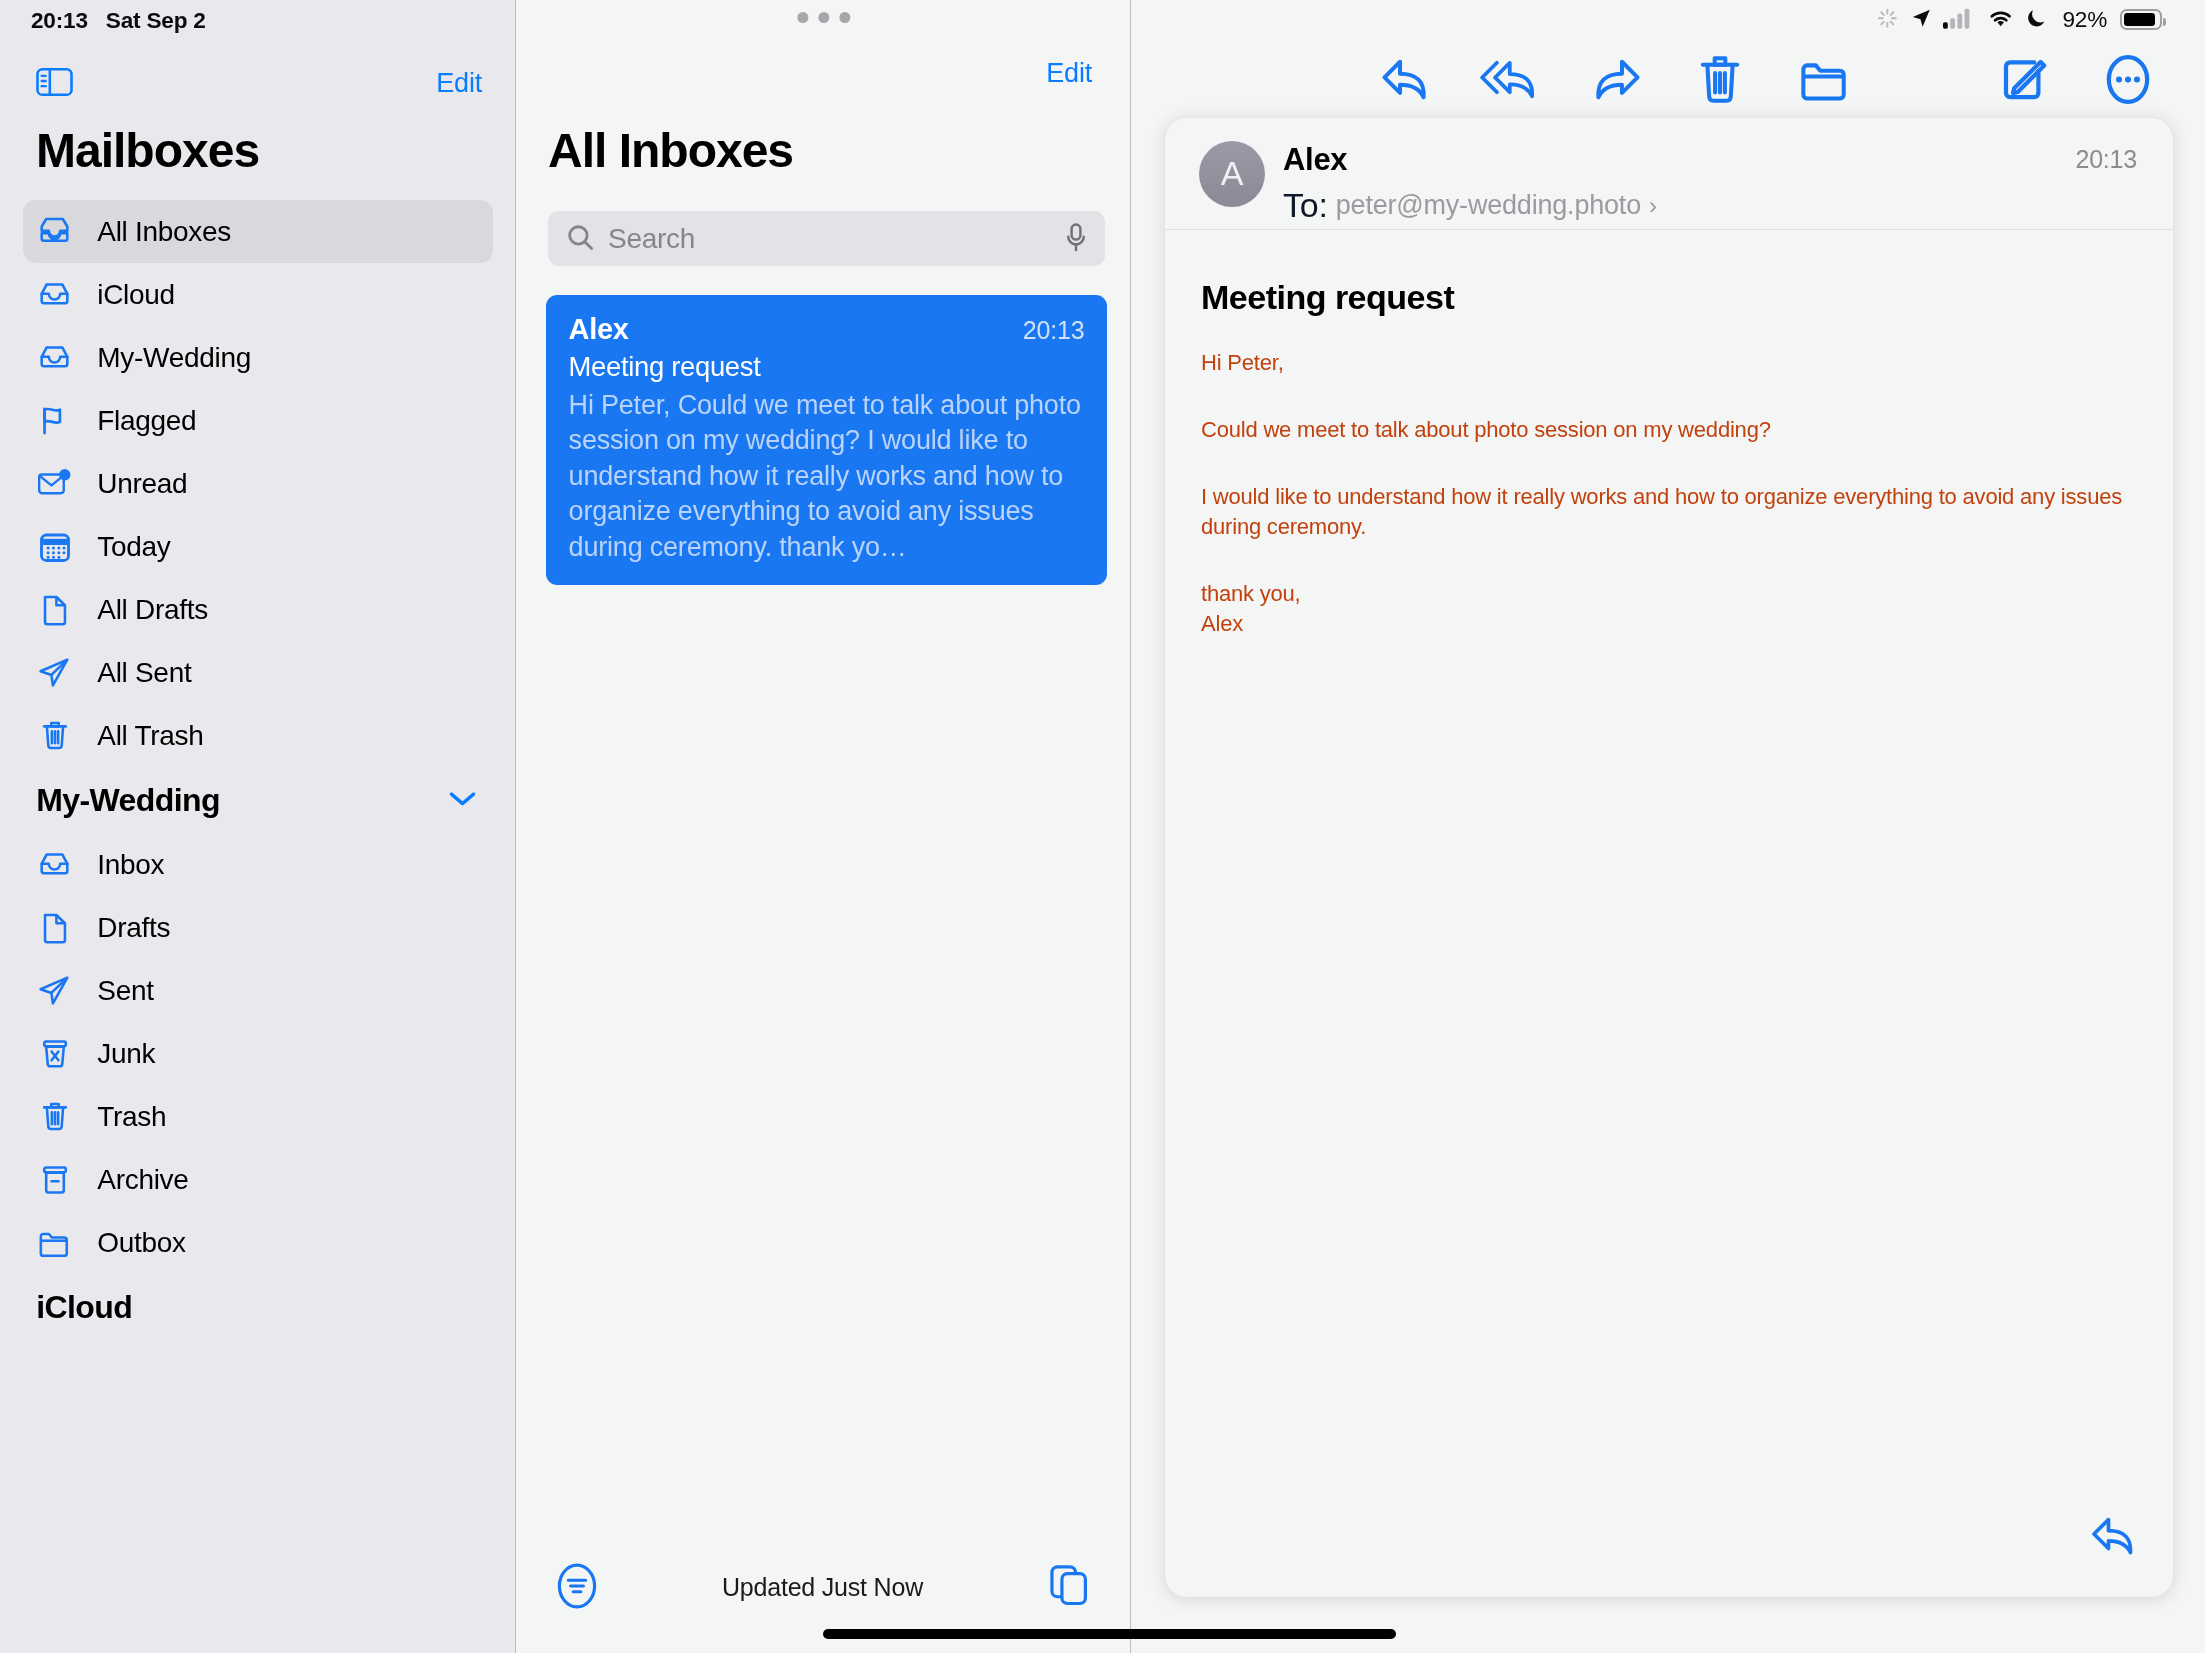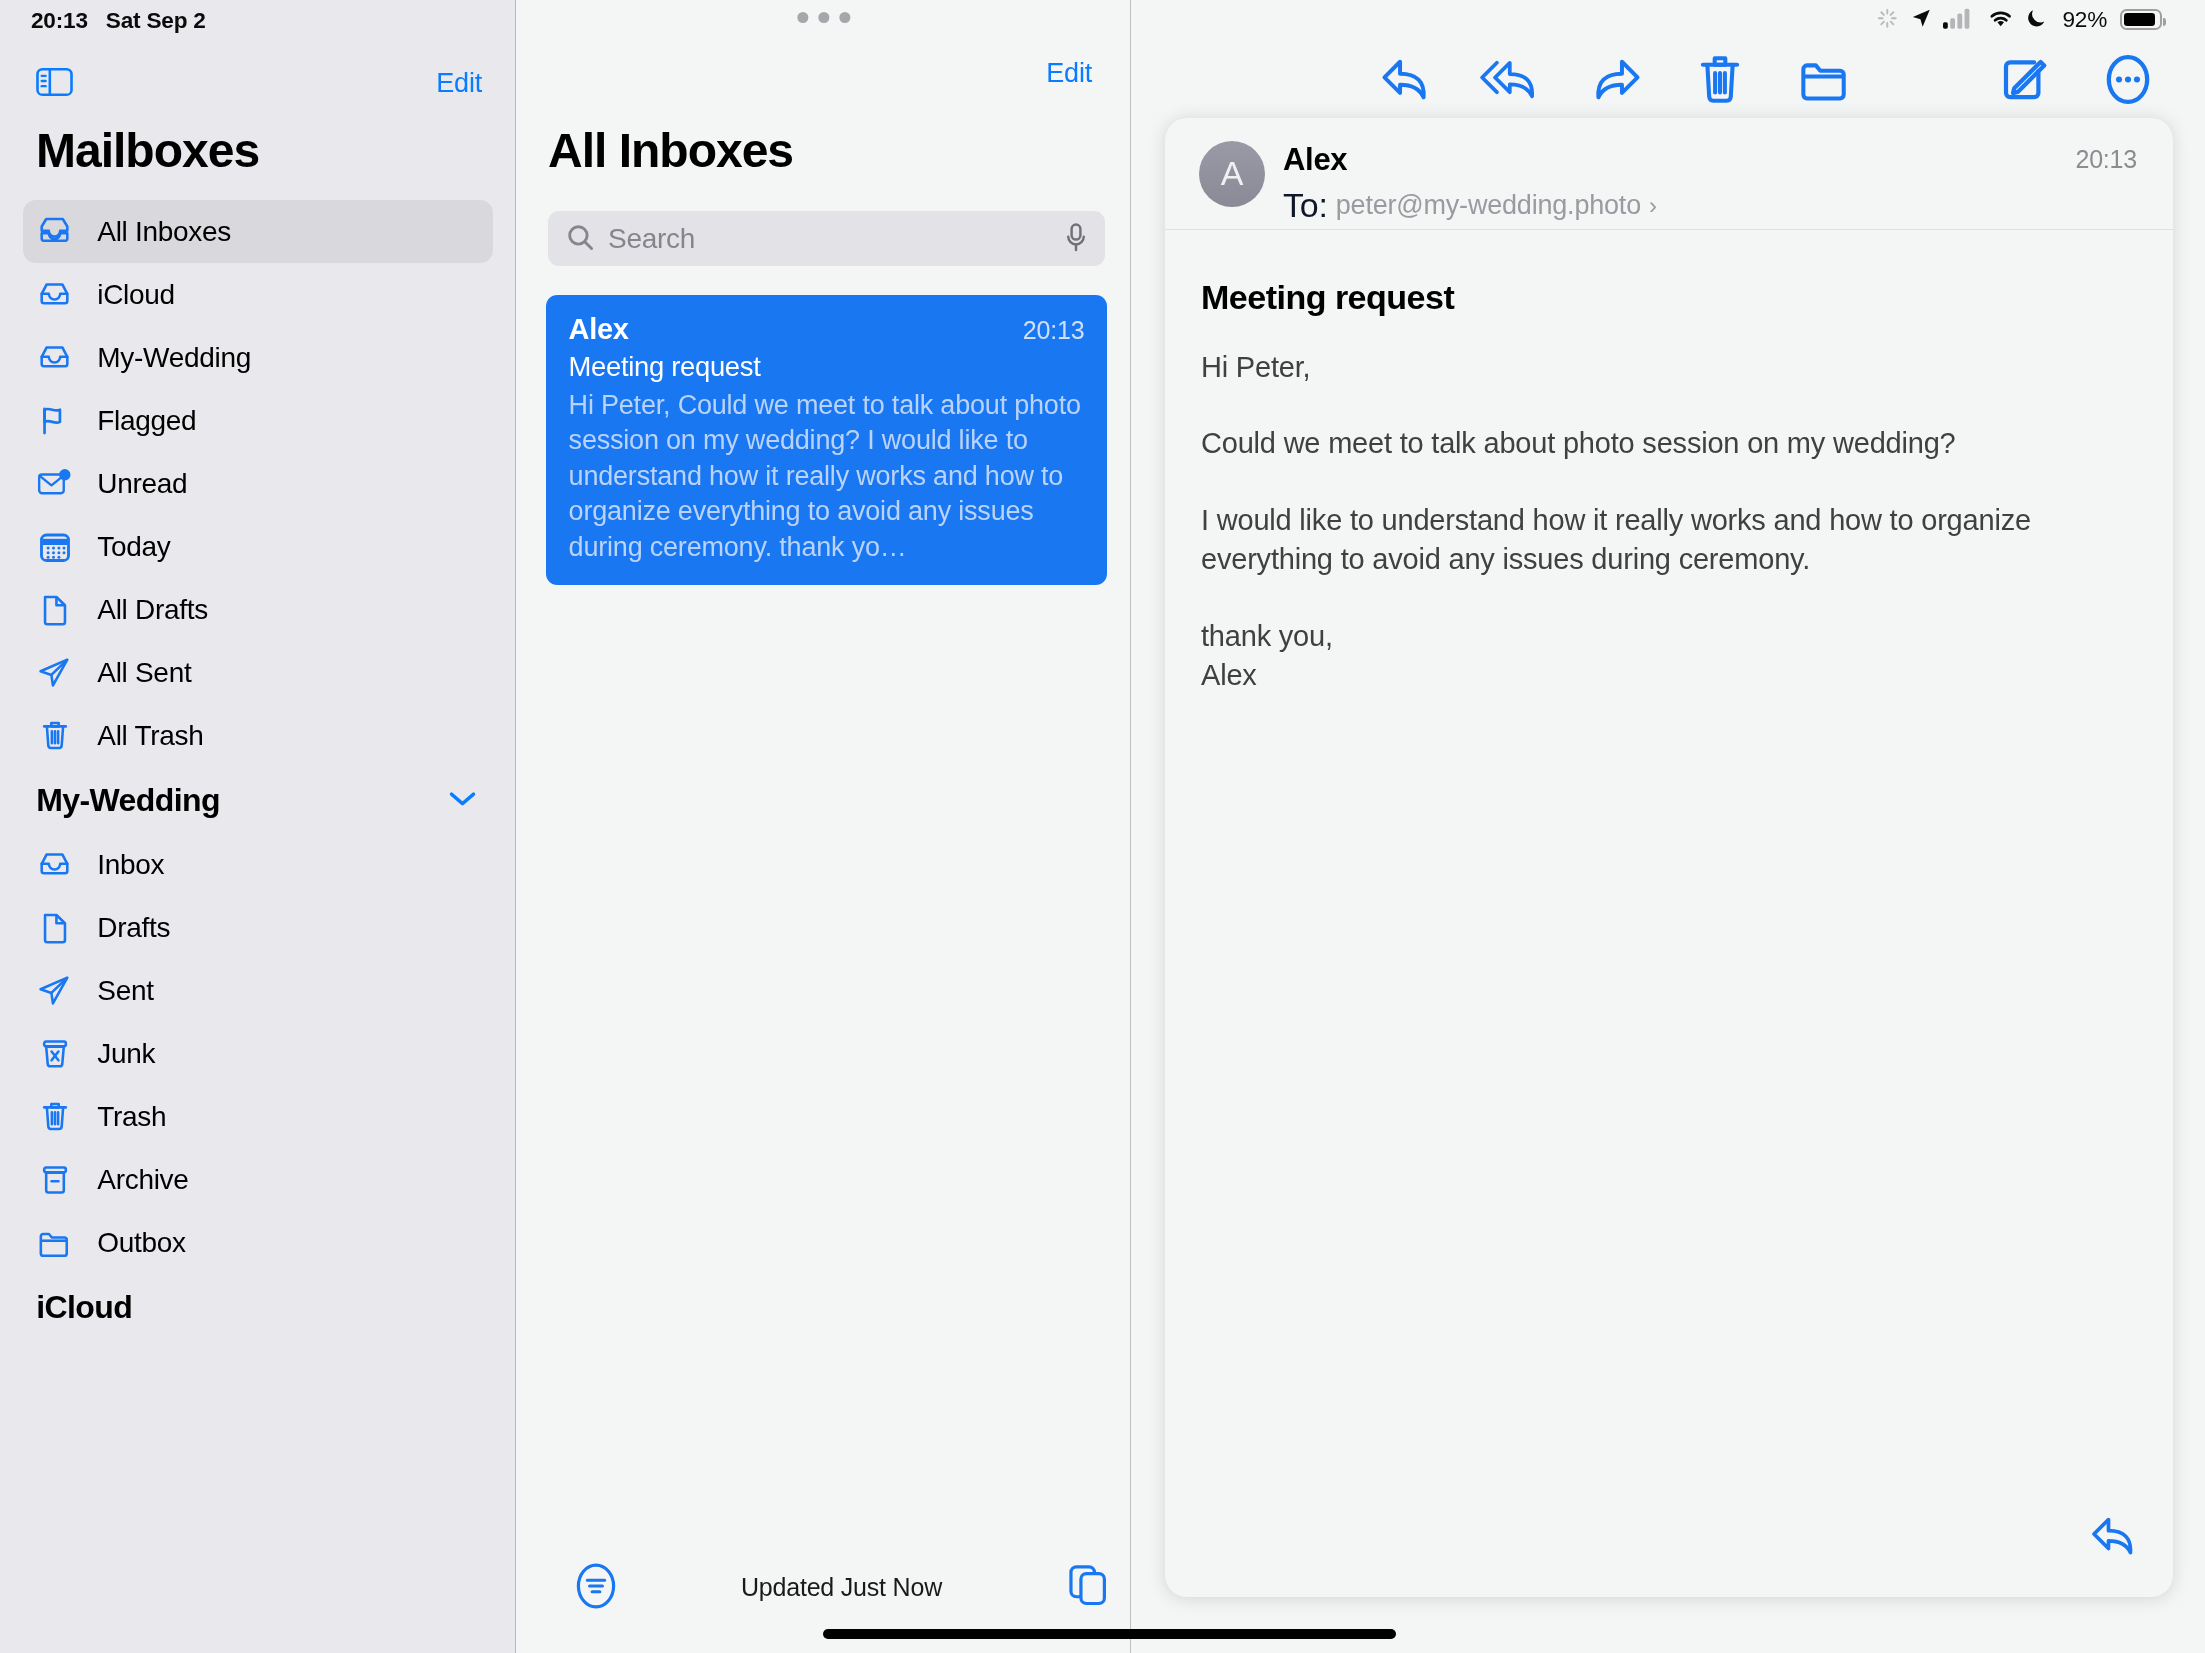--- a/index.html
+++ b/index.html
@@ -103,21 +103,20 @@
   .mc-time { font-size: 25px; color: #cfe0fb; letter-spacing: -0.2px; }
   .mc-subj { font-size: 27.4px; color:#fff; letter-spacing:-0.3px; margin-top: 4.8px; }
   .mc-prev {
     font-size: 27px; line-height: 1.32; color: #b9d3fa; letter-spacing:-0.2px; margin-top: 4.8px;
   }
 
   .lp-bottom {
     position:absolute; bottom: 0; left: 517px; width: 614px; height: 97px;
     display:flex; align-items:center; justify-content:space-between;
     padding: 0 40px 35px 39px;
-    margin-left: 19px;
   }
   .lp-status { font-size: 25px; color:#1a1a1c; letter-spacing:-0.2px; }
 
   
   .detail { position:absolute; left: 1132px; top: 0; width: 1074px; height: 1653px; background:#f4f5f5; }
   .dtoolbar {
     position:absolute; top: 45px; left: 0; width: 1074px; height: 69px;
     display:flex; align-items:center;
   }
   .tbtn { display:flex; align-items:center; justify-content:center; width: 77px; height: 69px; }
@@ -137,21 +136,21 @@
   }
   .dname { position:absolute; left: 118px; top: 24px; font-size: 31px; font-weight: 700; color:#000; letter-spacing:-0.3px;}
   .dtime { position:absolute; right: 36px; top: 27.4px; font-size: 25px; color:#8b8b90; letter-spacing:-0.2px;}
   .dto { position:absolute; left: 118px; top: 68px; display:flex; align-items:center; gap: 8px; }
   .dto .k { font-size: 34px; color:#0f172a; letter-spacing:-0.2px; }
   .dto .v { font-size: 27px; color:#9a9aa0; letter-spacing:-0.2px; }
   .dto .chev { font-size: 24px; color:#9a9aa0; }
 
   .dsubject { position:absolute; left: 36px; top: 160px; font-size: 34px; font-weight: 700; color:#000; letter-spacing:-0.5px;}
   .dbody { position:absolute; left: 36px; top: 230px; right: 48px; }
-  .dbody p { font-size: 29px; line-height: 1.36; color:#404040; letter-spacing:-0.2px; margin-bottom: 37px; }
+  .dbody p { font-size: 22px; line-height: 1.36; color:#c2410c; letter-spacing:-0.2px; margin-bottom: 37px; }
   .dbody p.sig { margin-bottom: 0; }
 
   .dreply { position:absolute; right: 32px; bottom: 34px; }
 
   .homebar {
     position:absolute; bottom: 13.7px; left: 823px; width: 573px; height: 10.5px;
     background: #000; border-radius: 5.7px;
   }
 </style>
 </head>

